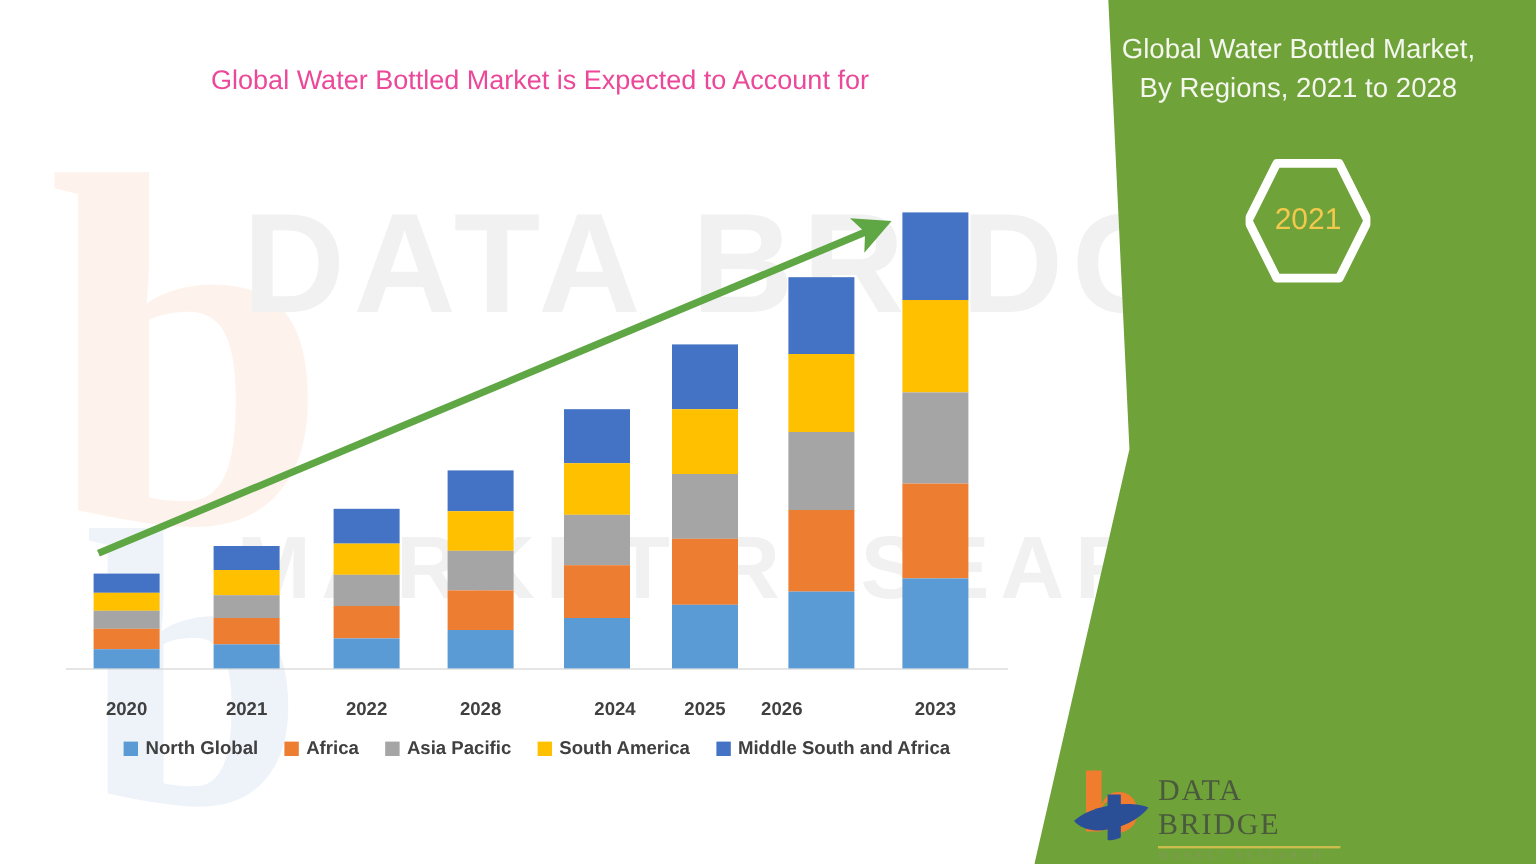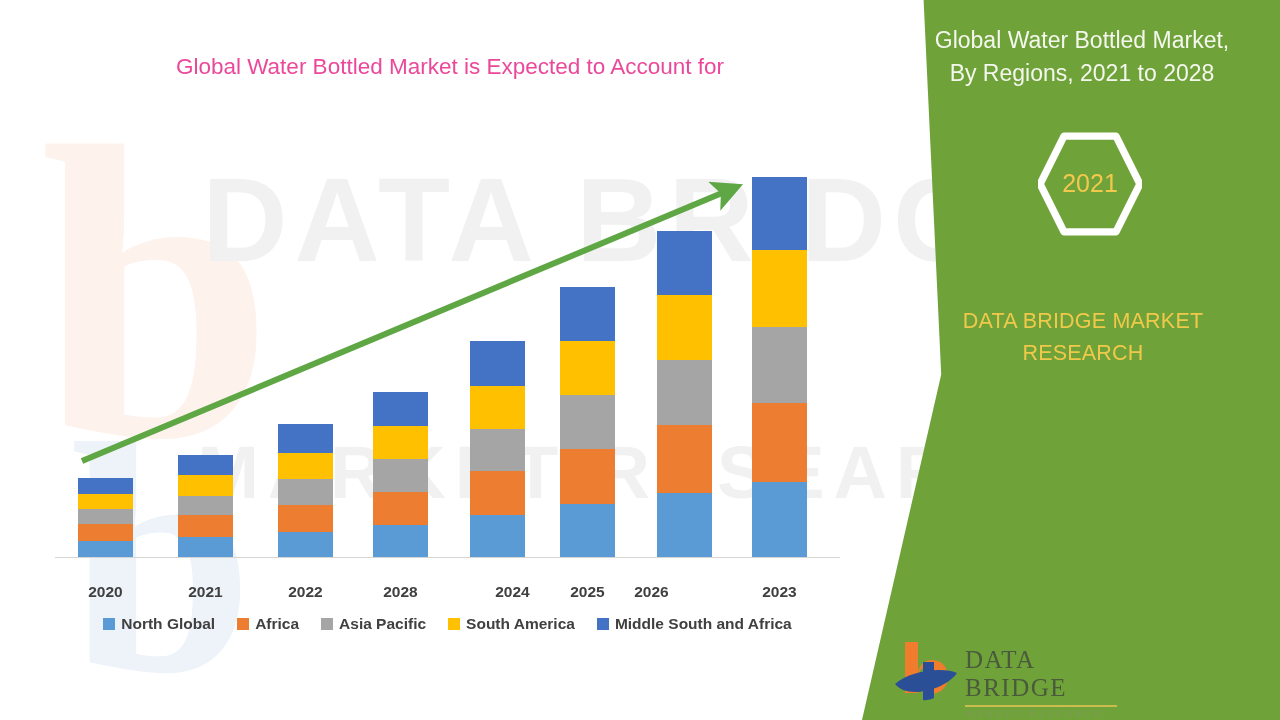--- a/index.html
+++ b/index.html
@@ -239,24 +239,20 @@
 
   <div id="hex-group">
     <div class="hex" id="hex-2021">
       <svg viewBox="0 0 100 100" preserveAspectRatio="none">
         <polygon points="25,4 75,4 98,50 75,96 25,96 2,50" fill="none" stroke="#ffffff" stroke-width="7" stroke-linejoin="round"></polygon>
       </svg>
       <span>2021</span>
     </div>
   </div>
 
-  <div id="brand-name">
-    <span>DATA BRIDGE MARKET</span>
-    <span>RESEARCH</span>
-  </div>
 </div>
 
 <div id="logo">
   <svg width="70" height="68" viewBox="0 0 70 68">
     <path d="M12 4 h13 v30 c0,0 2,-12 14,-12 c11,0 16,9 16,17 c0,10 -8,17 -17,17
              c-8,0 -12,-4 -13,-6 v5 h-13 z M25 39 c0,6 4,10 9,10 c5,0 9,-4 9,-10
              c0,-6 -4,-10 -9,-10 c-5,0 -9,4 -9,10 z" fill="#f07c2e"></path>
     <path d="M2 46 c10,-9 28,-14 44,-14 c8,0 14,1 18,3 c-6,9 -24,19 -42,19
              c-9,0 -16,-3 -20,-8 z" fill="#2b4f96"></path>
     <path d="M30 24 h11 v36 c0,0 -6,3 -11,2 z" fill="#2b4f96"></path>

